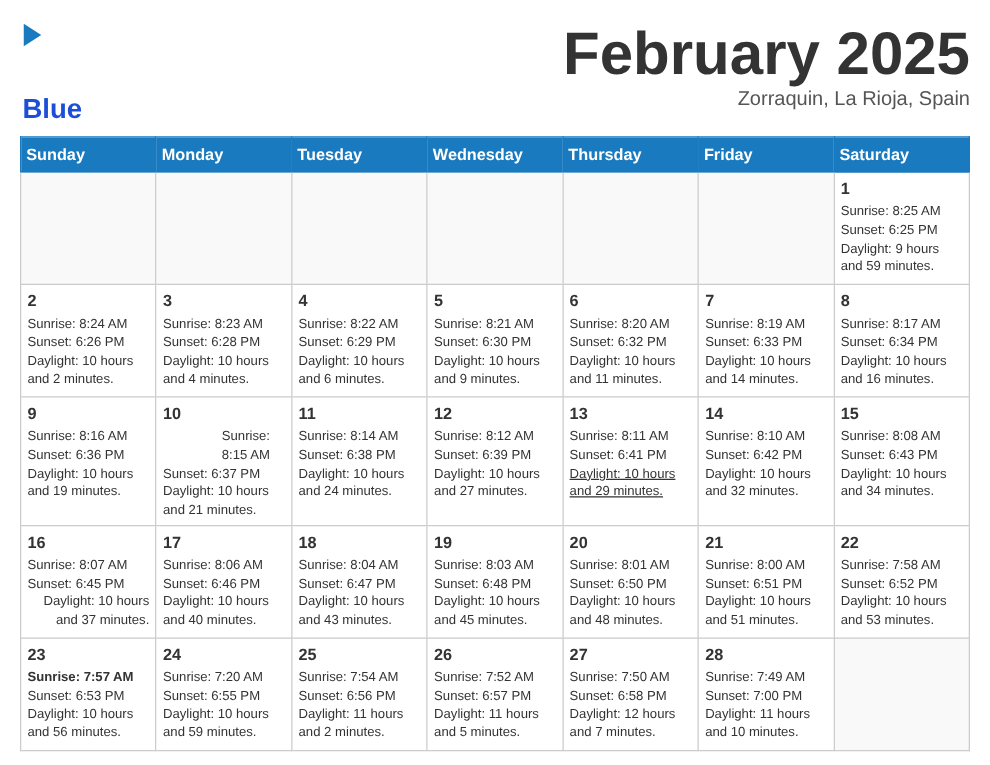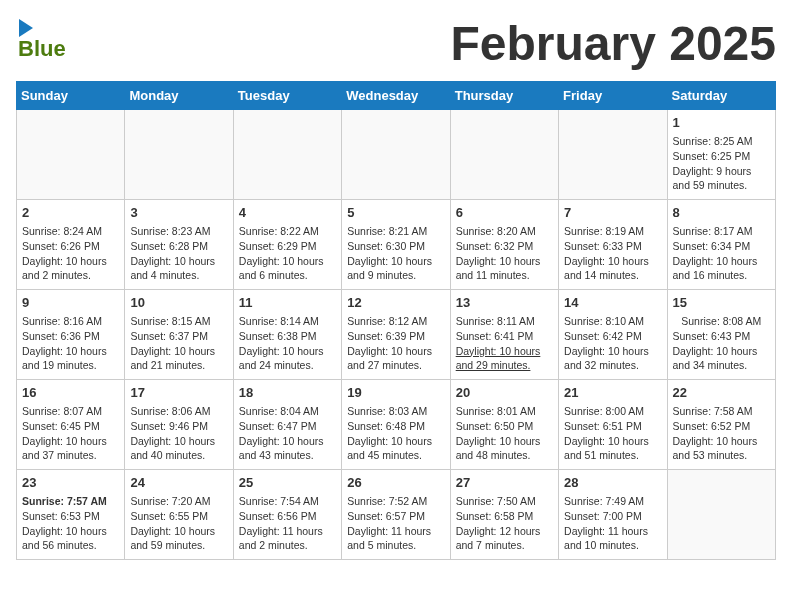--- a/index.html
+++ b/index.html
@@ -87,26 +87,27 @@
 </head>
 <body>
 
 <div class="header">
   <div class="logo">
     <div>
       <div style="display:flex; align-items:center;">
         <div class="logo-arrow"></div>
       </div>
       <div style="display:flex; align-items:center; margin-left:2px;">
-        <span class="logo-text" style="color:#4d7c0f;">Blue</span>
+        <span class="logo-text" style="color:#1d4ed8;margin-top:38px;">Blue</span>
       </div>
     </div>
   </div>
   <div class="title-block">
     <div class="month-title">February 2025</div>
+    <div class="subtitle">Zorraquin, La Rioja, Spain</div>
   </div>
 </div>
 
 <table class="calendar">
   <thead>
     <tr>
     <th>Sunday</th>
         <th>Monday</th>
         <th>Tuesday</th>
         <th>Wednesday</th>
@@ -176,21 +177,21 @@
       </tr>
       <tr class="week-row">
         <td>
           <span class="day-num">9</span>
           <span style="display: block;">Sunrise: 8:16 AM</span>
           <span style="display: block;">Sunset: 6:36 PM</span>
           <span style="display: block;">Daylight: 10 hours and 19 minutes.</span>
         </td>
         <td>
           <span class="day-num">10</span>
-          <span style="display: block;">Sunrise: 8:15 AM</span>
+          <span style="display: block; margin-left: 47px;">Sunrise: 8:15 AM</span>
           <span style="display: block;">Sunset: 6:37 PM</span>
           <span style="display: block;">Daylight: 10 hours and 21 minutes.</span>
         </td>
         <td>
           <span class="day-num">11</span>
           <span style="display: block;">Sunrise: 8:14 AM</span>
           <span style="display: block;">Sunset: 6:38 PM</span>
           <span style="display: block;">Daylight: 10 hours and 24 minutes.</span>
         </td>
         <td>
@@ -206,36 +207,36 @@
           <span style="display: block; text-decoration: underline;">Daylight: 10 hours and 29 minutes.</span>
         </td>
         <td>
           <span class="day-num">14</span>
           <span style="display: block;">Sunrise: 8:10 AM</span>
           <span style="display: block;">Sunset: 6:42 PM</span>
           <span style="display: block;">Daylight: 10 hours and 32 minutes.</span>
         </td>
         <td>
           <span class="day-num">15</span>
-          <span style="display: block; text-align: center;">Sunrise: 8:08 AM</span>
+          <span style="display: block;">Sunrise: 8:08 AM</span>
           <span style="display: block;">Sunset: 6:43 PM</span>
           <span style="display: block;">Daylight: 10 hours and 34 minutes.</span>
         </td>
       </tr>
       <tr class="week-row">
         <td>
           <span class="day-num">16</span>
           <span style="display: block;">Sunrise: 8:07 AM</span>
           <span style="display: block;">Sunset: 6:45 PM</span>
-          <span style="display: block;">Daylight: 10 hours and 37 minutes.</span>
+          <span style="display: block; text-align: right;">Daylight: 10 hours and 37 minutes.</span>
         </td>
         <td>
           <span class="day-num">17</span>
           <span style="display: block;">Sunrise: 8:06 AM</span>
-          <span style="display: block;">Sunset: 9:46 PM</span>
+          <span style="display: block;">Sunset: 6:46 PM</span>
           <span style="display: block;">Daylight: 10 hours and 40 minutes.</span>
         </td>
         <td>
           <span class="day-num">18</span>
           <span style="display: block;">Sunrise: 8:04 AM</span>
           <span style="display: block;">Sunset: 6:47 PM</span>
           <span style="display: block;">Daylight: 10 hours and 43 minutes.</span>
         </td>
         <td>
           <span class="day-num">19</span>

